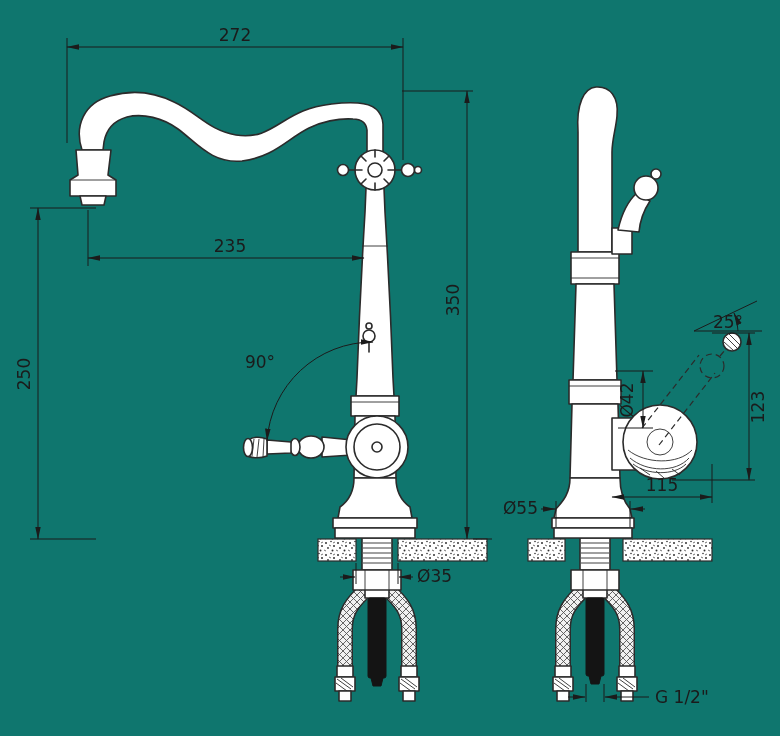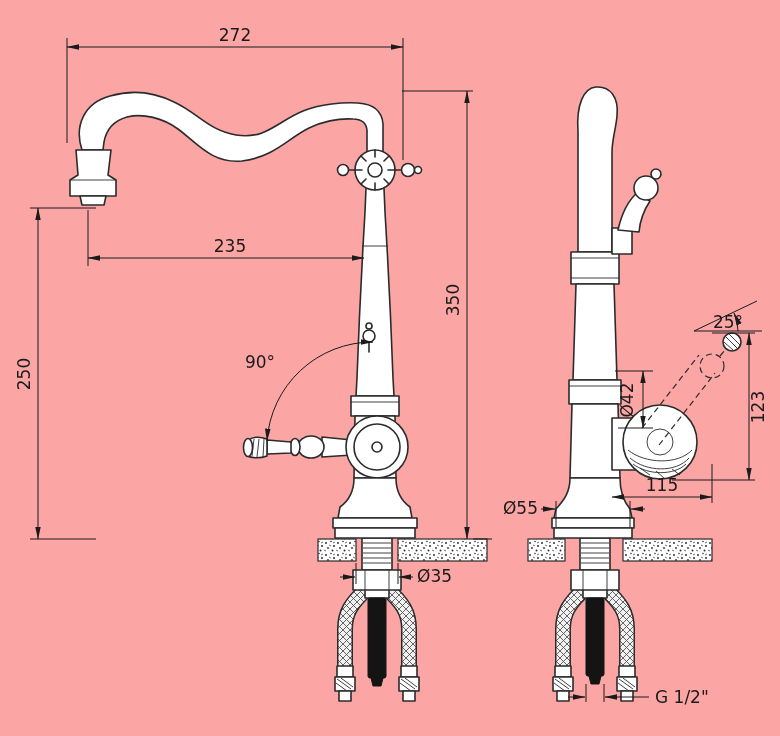--- a/index.html
+++ b/index.html
@@ -1,16 +1,16 @@
 <!DOCTYPE html>
 <html><head>
 <meta charset="utf-8">
 <style>
   html,body{margin:0;padding:0;background:#ffffff;}
-  .sheet{width:780px;height:736px;background:#fca5a5;position:relative;overflow:hidden;
+  .sheet{width:780px;height:736px;background:#0f766e;position:relative;overflow:hidden;
          font-family:"DejaVu Sans",sans-serif;}
   svg{display:block;}
   svg text{font-family:"DejaVu Sans",sans-serif;font-size:17px;fill:#1b1b1b;}
   .ol{fill:#ffffff;stroke:#2b2b2b;stroke-width:1.6;stroke-linejoin:round;}
   .ln{fill:none;stroke:#2b2b2b;stroke-width:1.6;stroke-linecap:round;stroke-linejoin:round;}
   .tn{fill:none;stroke:#2b2b2b;stroke-width:0.9;}
   .dim{fill:none;stroke:#1b1b1b;stroke-width:1;}
   .dash{fill:none;stroke:#2b2b2b;stroke-width:1.2;stroke-dasharray:6 4;}
   .dark{fill:#141414;stroke:#141414;}
   .stone{fill:url(#stone);stroke:#2b2b2b;stroke-width:1.2;}

